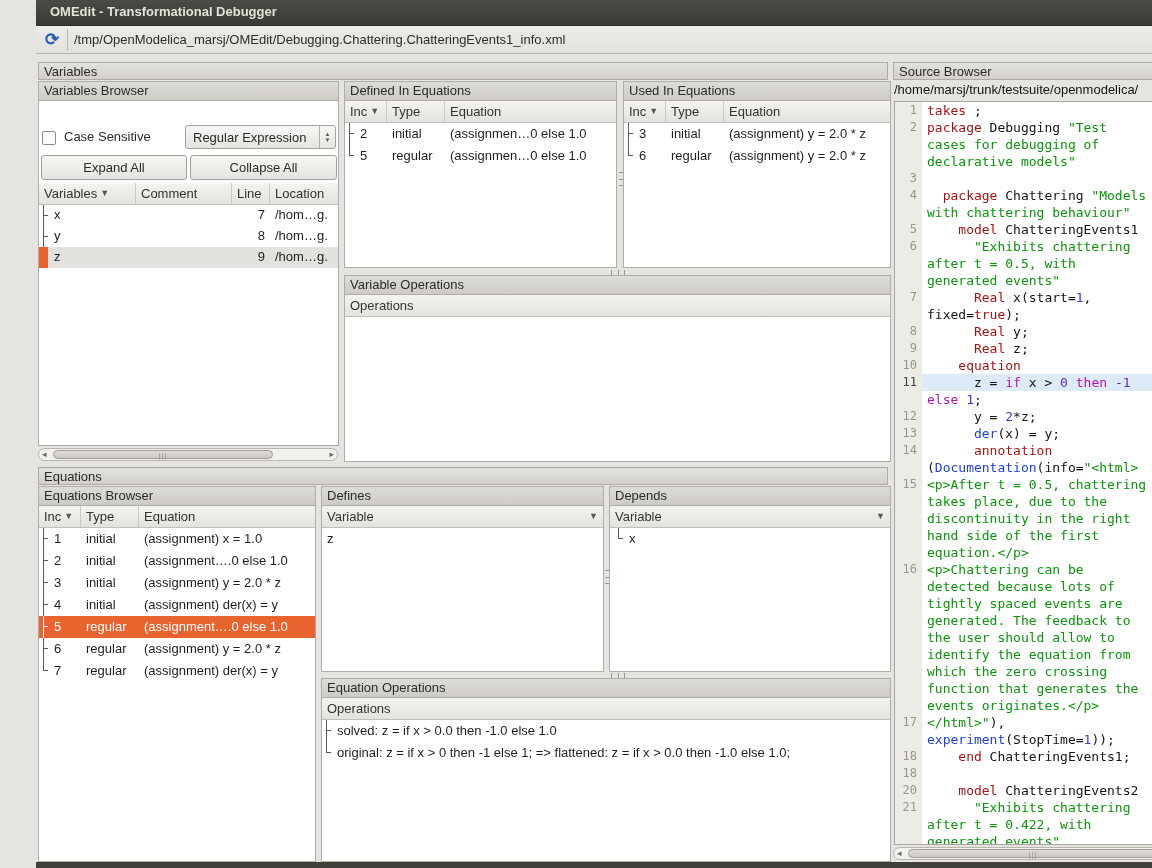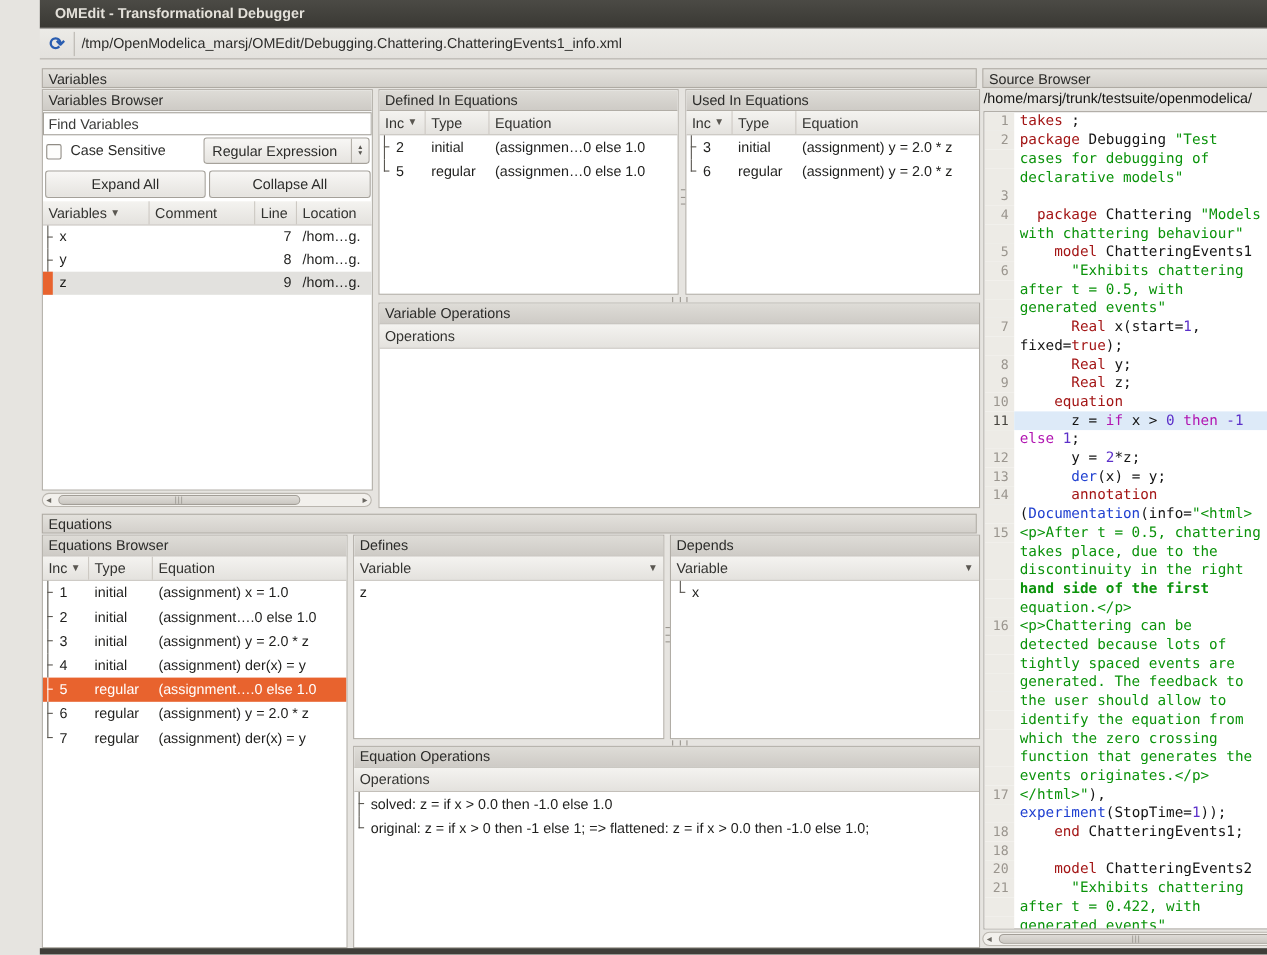--- a/index.html
+++ b/index.html
@@ -102,21 +102,20 @@
   <div class="toolbar">
     <div class="refresh-icon">⟳</div>
     <div class="tbsep"></div>
     <div class="tbpath">/tmp/OpenModelica_marsj/OMEdit/Debugging.Chattering.ChatteringEvents1_info.xml</div>
   </div>
 
   <div class="grouphdr" style="left:2px; top:62px; width:850px;">Variables</div>
 
   <div class="panel" style="left:2px; top:81px; width:301px; height:365px;">
     <div class="hdrbar">Variables Browser</div>
-    <input class="findinput" type="text" placeholder="Find Variables" style="">
     <div class="checkbox"></div>
     <div class="cslabel">Case Sensitive</div>
     <div class="spinbox">
       <span class="sptext">Regular Expression</span>
       <span class="sparrows">
           <span>▲</span>
           <span>▼</span>
         </span>
     </div>
     <div class="btn" style="left:2px; top:73px; width:146px;">Expand All</div>
@@ -449,21 +448,21 @@
         <div class="srcline">
           <span class="lnum"></span>
           <span class="codebody"><span style="color: rgb(11, 147, 11);">takes place, due to the</span></span>
         </div>
         <div class="srcline">
           <span class="lnum"></span>
           <span class="codebody"><span style="color: rgb(11, 147, 11);">discontinuity in the right</span></span>
         </div>
         <div class="srcline">
           <span class="lnum"></span>
-          <span class="codebody"><span style="color: rgb(11, 147, 11); font-weight: bold;">hand side of the first</span></span>
+          <span class="codebody"><span style="color: rgb(11, 147, 11);">hand side of the first</span></span>
         </div>
         <div class="srcline">
           <span class="lnum"></span>
           <span class="codebody"><span style="color: rgb(11, 147, 11);">equation.&lt;/p&gt;</span></span>
         </div>
         <div class="srcline">
           <span class="lnum">16</span>
           <span class="codebody"><span style="color: rgb(11, 147, 11);">&lt;p&gt;Chattering can be</span></span>
         </div>
         <div class="srcline">

